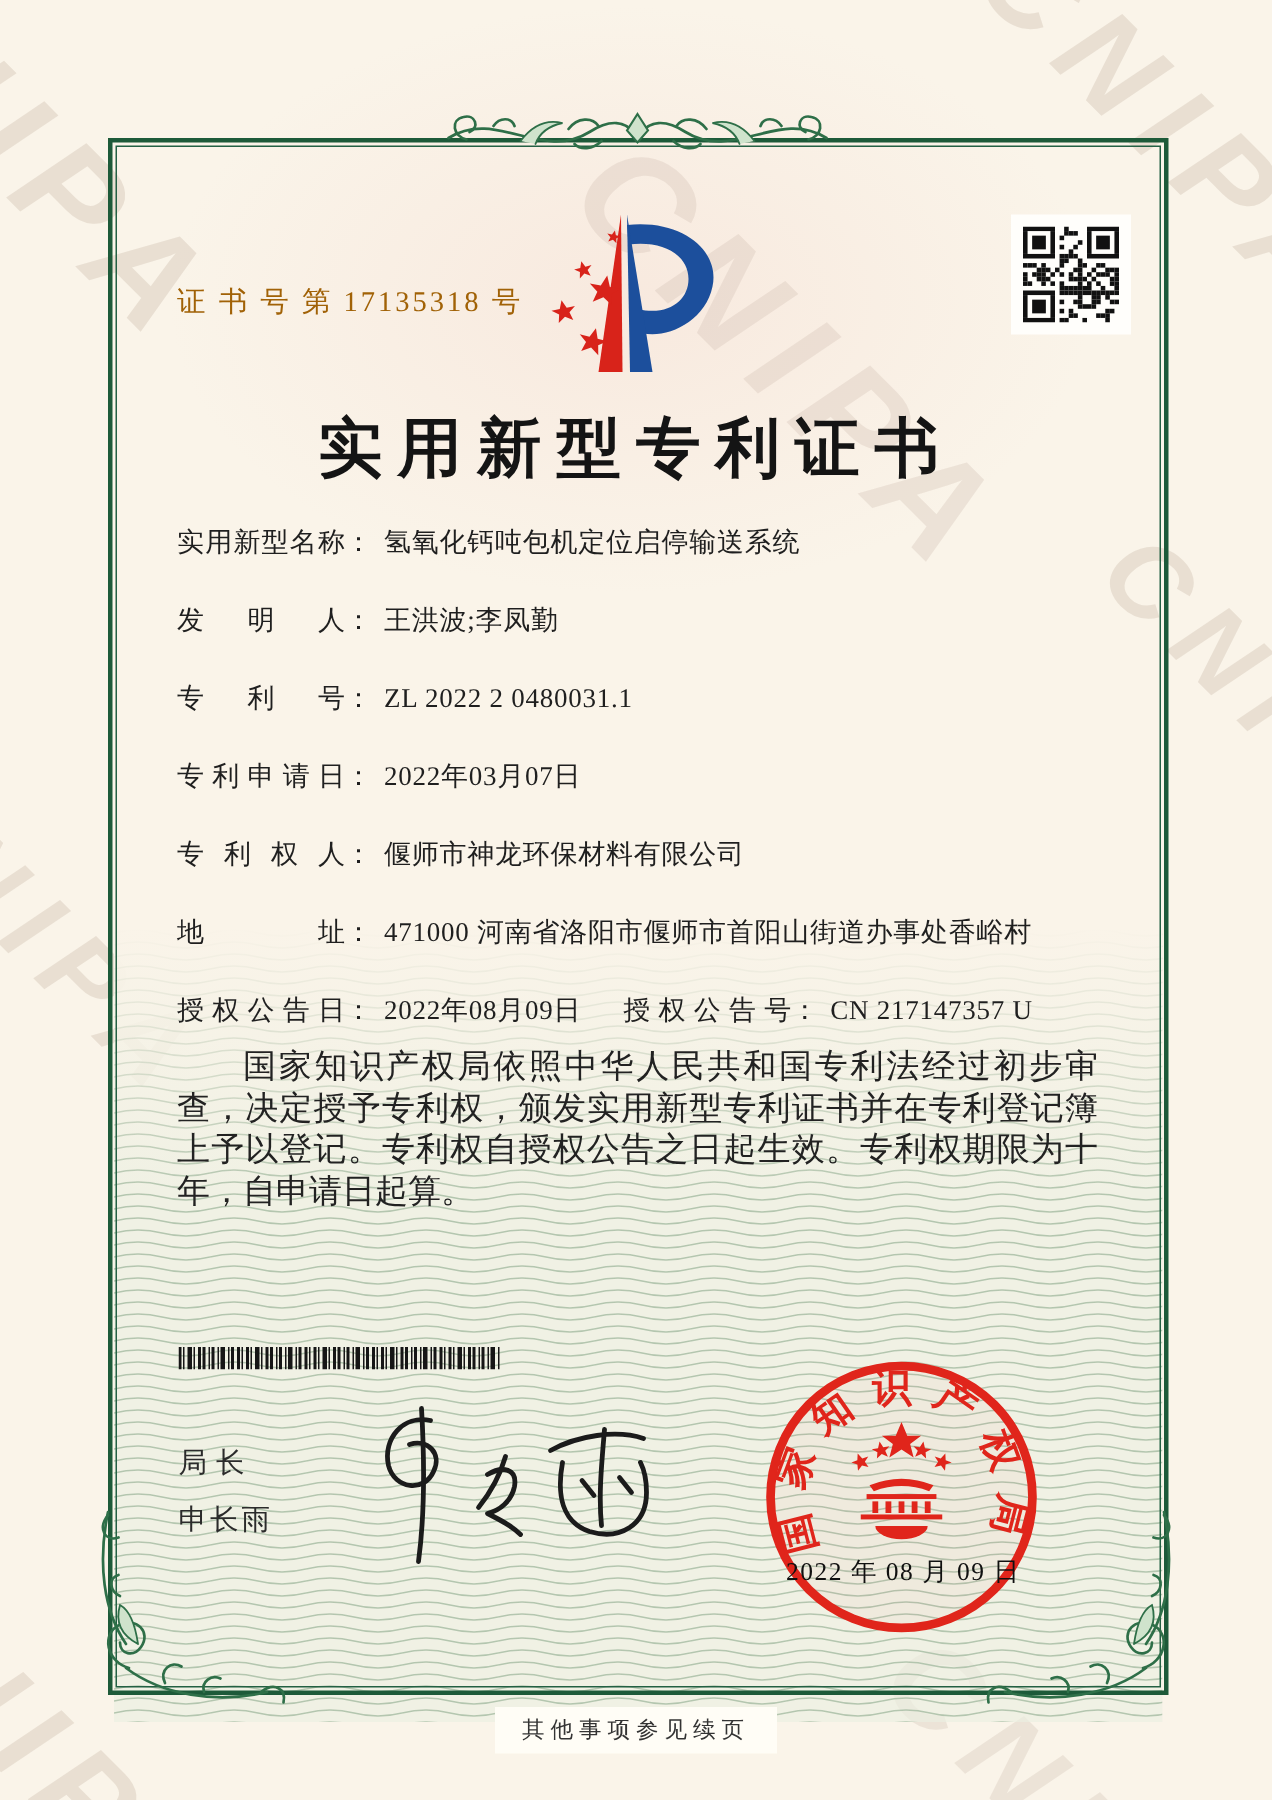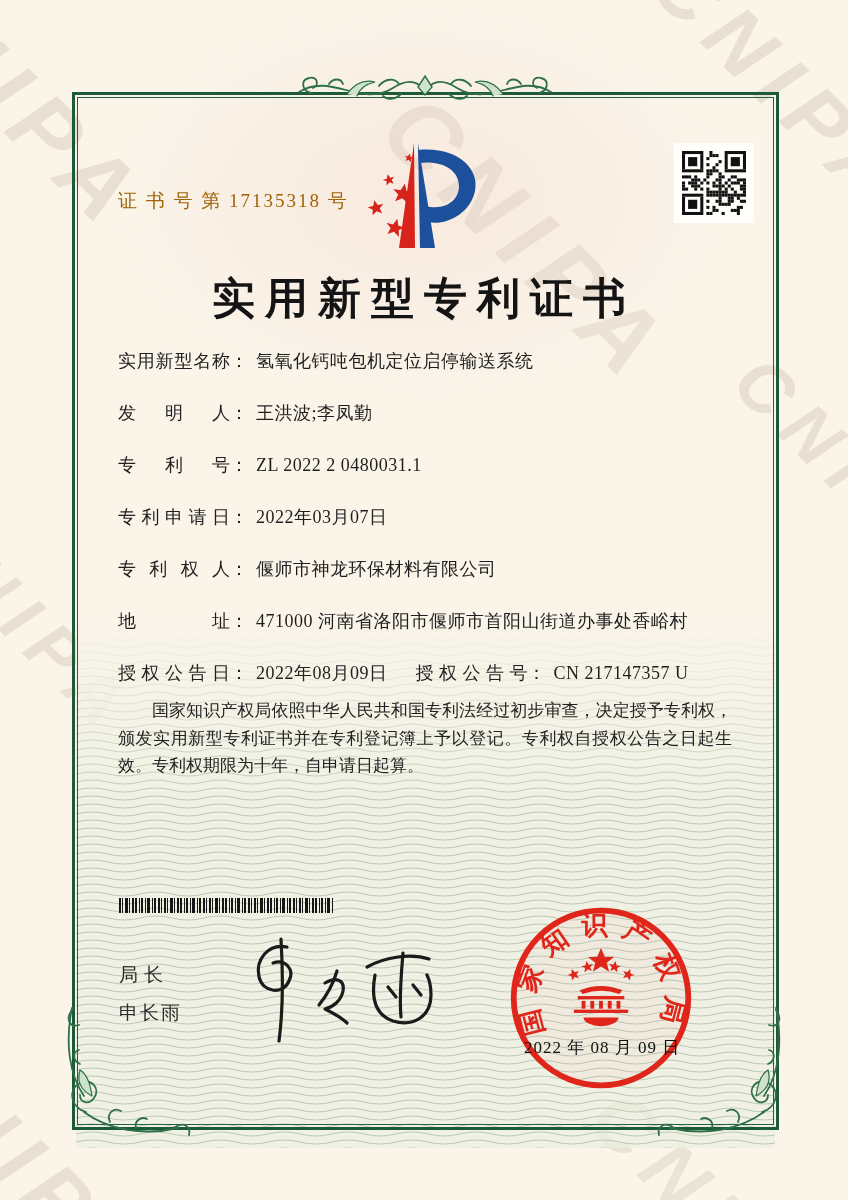--- a/index.html
+++ b/index.html
@@ -42,21 +42,21 @@
   
   .fields{position:absolute;left:118px;top:350px;width:616px;z-index:3;}
   .f-row{display:flex;align-items:flex-start;margin-bottom:29px;font-size:18px;line-height:23px;}
   .f-label{display:inline-block;width:112px;text-align:justify;text-align-last:justify;
            color:#1f1f1f;flex:none;}
   .f-colon{flex:none;margin-right:8px;color:#1f1f1f;}
   .f-value{color:#1f1f1f;letter-spacing:0.5px;}
   .f-pair2{display:flex;margin-left:28px;justify-content:flex-end;}
   
   .law{position:absolute;left:118px;top:697px;width:614px;z-index:3;
-       font-size:17px;line-height:27.5px;text-align:justify;color:#222;}
+       font-size:22px;line-height:27.5px;text-align:justify;color:#222;}
   .law p{margin:0;text-indent:2em;}
   
   .barcode{position:absolute;left:119px;top:898px;z-index:3;}
   
   .sig-title{position:absolute;left:119px;top:962px;z-index:3;font-size:19px;letter-spacing:6px;
              font-family:Liberation Serif, serif;color:#2b2b2b;}
   .sig-name{position:absolute;left:119px;top:1000px;z-index:3;font-size:19px;letter-spacing:2px;
              font-family:Liberation Mono, monospace;color:#2b2b2b;}
   .sig-hand{position:absolute;left:225px;top:933px;z-index:5;}
   
@@ -456,14 +456,17 @@
       <rect x="89" y="103" width="4" height="8"></rect>
       <rect x="98" y="103" width="4" height="8"></rect>
       <rect x="107" y="103" width="4" height="8"></rect>
       <rect x="116" y="103" width="4" height="8"></rect>
       <rect x="72" y="112" width="56" height="3.4"></rect>
       <path d="M82,120 a18,9 0 0 0 36,0 Z"></path>
     </g>
   </svg>
   <div class="seal-date">2022 年 08 月 09 日</div>
 
+  <div class="note-wrap">
+    <span class="note">其他事项参见续页</span>
+  </div>
 
 </div>
 
 </body></html>

